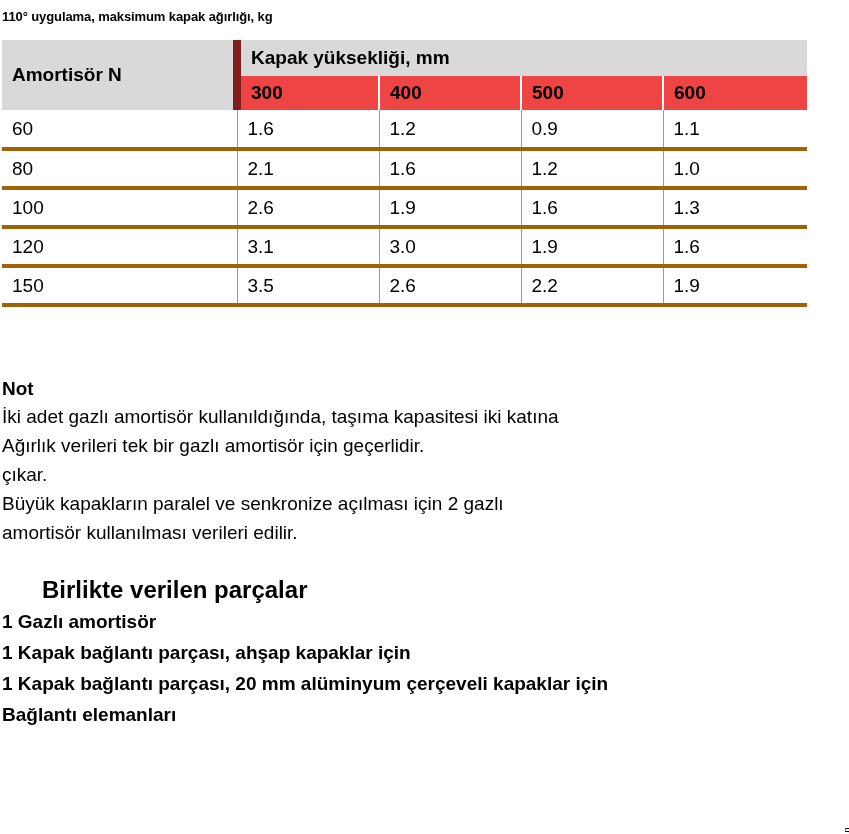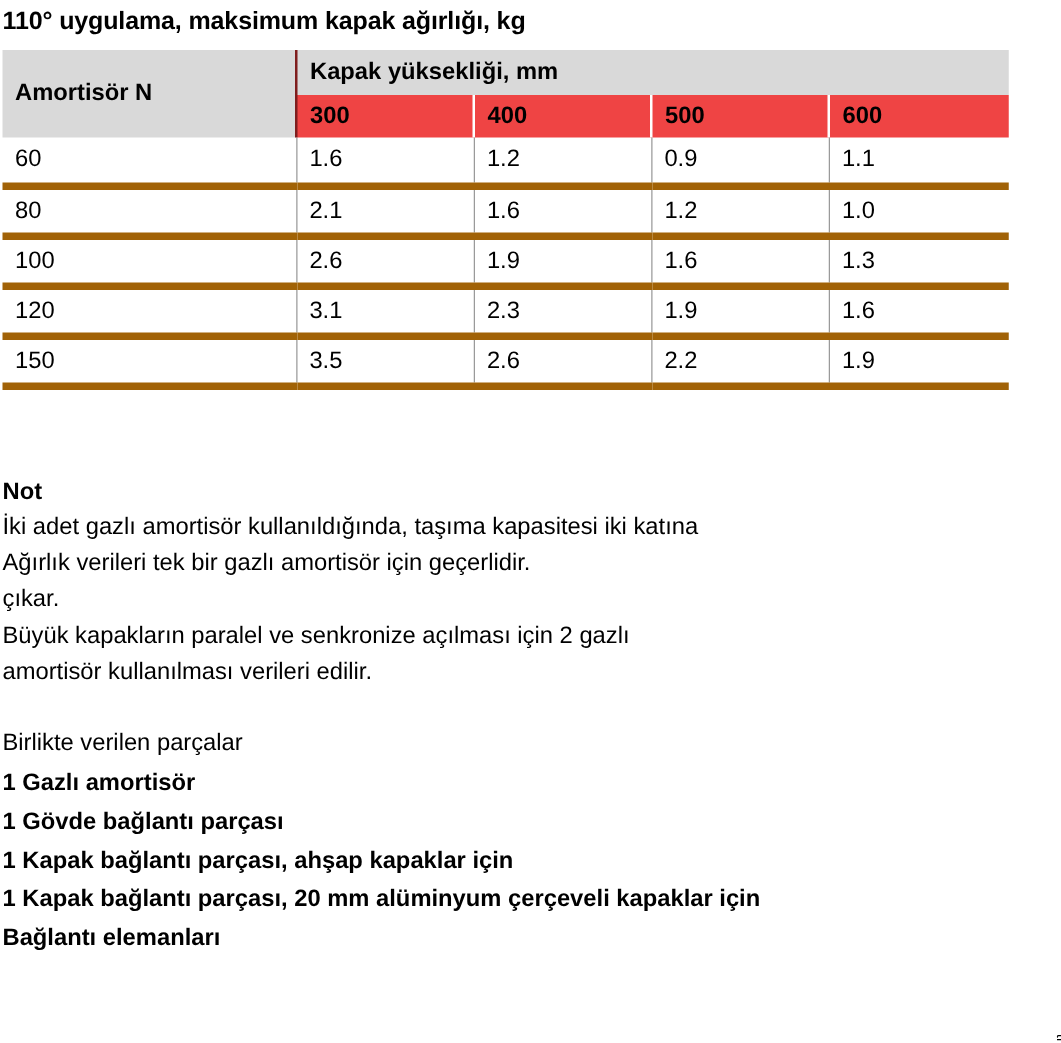--- a/index.html
+++ b/index.html
@@ -16,21 +16,21 @@
     position: relative;
     overflow: hidden;
   }
   .page {
     padding: 0px 0 0 0;
     width: 849px;
     height: 834px;
     position: relative;
   }
   .doc-title {
-    font-size: 20px;
+    font-size: 13px;
     font-weight: bold;
     line-height: 26px;
     margin: 4px 0 10px 0;
     padding-left: 2px;
     letter-spacing: -0.1px;
   }
   table.spec-table {
     border-collapse: collapse;
     width: 805px;
     margin-left: 2px;
@@ -57,28 +57,28 @@
     height: 34px;
     border-left: 2px solid #ffffff;
     padding-top: 2px;
     padding-bottom: 2px;
   }
   .hdr-row2 th.first-sub {
     border-left: none;
   }
   th.col-first {
     width: 235px;
-    border-right: 2px solid #7f1d1d;
+    border-right: 8px solid #7f1d1d;
   }
   th.span-head {
     width: 570px;
   }
   .body-row td {
     height: 39px;
-    border-bottom: 6px solid #a16207;
+    border-bottom: 4px solid #a16207;
     border-right: 1px solid #9a9a9a;
     font-size: 19px;
   }
   .body-row td.c0 {
     width: 235px;
     border-right: 1px solid #9a9a9a;
   }
   .body-row td.c1, .body-row td.c2, .body-row td.c3 {
     width: 142px;
   }
@@ -100,23 +100,24 @@
   }
   .note-line {
     font-size: 19px;
     line-height: 29px;
   }
   .parts-block {
     margin-top: 26px;
     padding-left: 2px;
   }
   .parts-heading {
-    font-size: 19px;
-    font-weight: normal;
+    font-size: 24px;
+    font-weight: bold;
     line-height: 33px;
+    margin-left: 40px;
   }
   .parts-line {
     font-size: 19px;
     line-height: 31px;
     font-weight: bold;
   }
   .corner-mark {
     position: absolute;
     right: 6px;
     bottom: 4px;
@@ -172,21 +173,21 @@
       <tr class="body-row">
         <td class="c0">100</td>
         <td class="c1">2.6</td>
         <td class="c2">1.9</td>
         <td class="c3">1.6</td>
         <td class="c4">1.3</td>
       </tr>
       <tr class="body-row">
         <td class="c0">120</td>
         <td class="c1">3.1</td>
-        <td class="c2">2.3</td>
+        <td class="c2">3.0</td>
         <td class="c3">1.9</td>
         <td class="c4">1.6</td>
       </tr>
       <tr class="body-row">
         <td class="c0">150</td>
         <td class="c1">3.5</td>
         <td class="c2">2.6</td>
         <td class="c3">2.2</td>
         <td class="c4">1.9</td>
       </tr>
@@ -198,21 +199,20 @@
     <div class="note-line">İki adet gazlı amortisör kullanıldığında, taşıma kapasitesi iki katına</div>
     <div class="note-line">Ağırlık verileri tek bir gazlı amortisör için geçerlidir.</div>
     <div class="note-line">çıkar.</div>
     <div class="note-line">Büyük kapakların paralel ve senkronize açılması için 2 gazlı</div>
     <div class="note-line">amortisör kullanılması verileri edilir.</div>
   </div>
 
   <div class="parts-block">
     <div class="parts-heading">Birlikte verilen parçalar</div>
     <div class="parts-line">1 Gazlı amortisör</div>
-    <div class="parts-line">1 Gövde bağlantı parçası</div>
     <div class="parts-line">1 Kapak bağlantı parçası, ahşap kapaklar için</div>
     <div class="parts-line">1 Kapak bağlantı parçası, 20 mm alüminyum çerçeveli kapaklar için</div>
     <div class="parts-line">Bağlantı elemanları</div>
   </div>
 
   <div class="corner-mark">tr</div>
 
 </div>
 
 </body></html>

